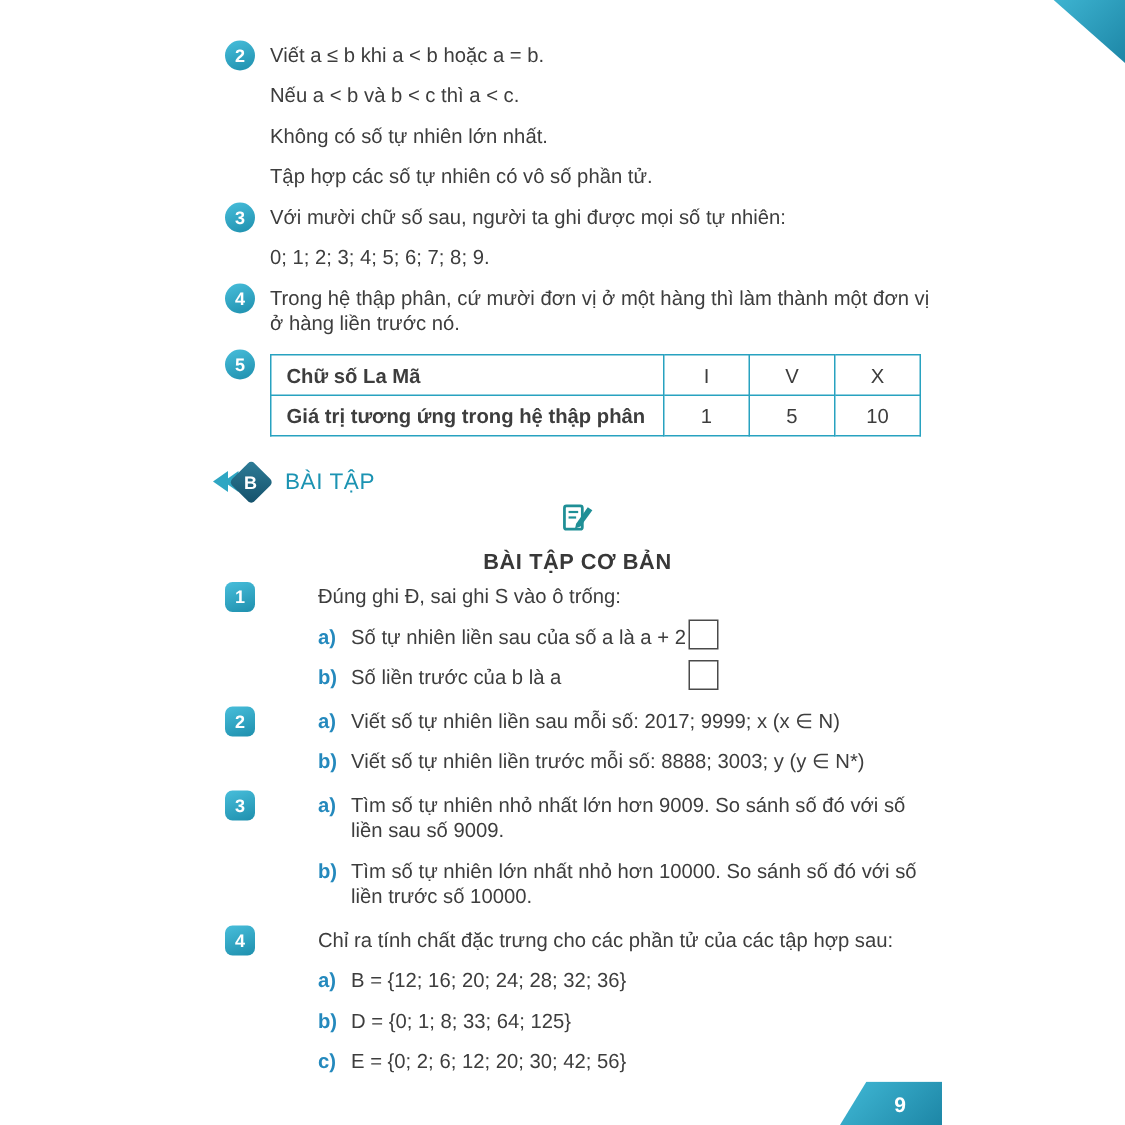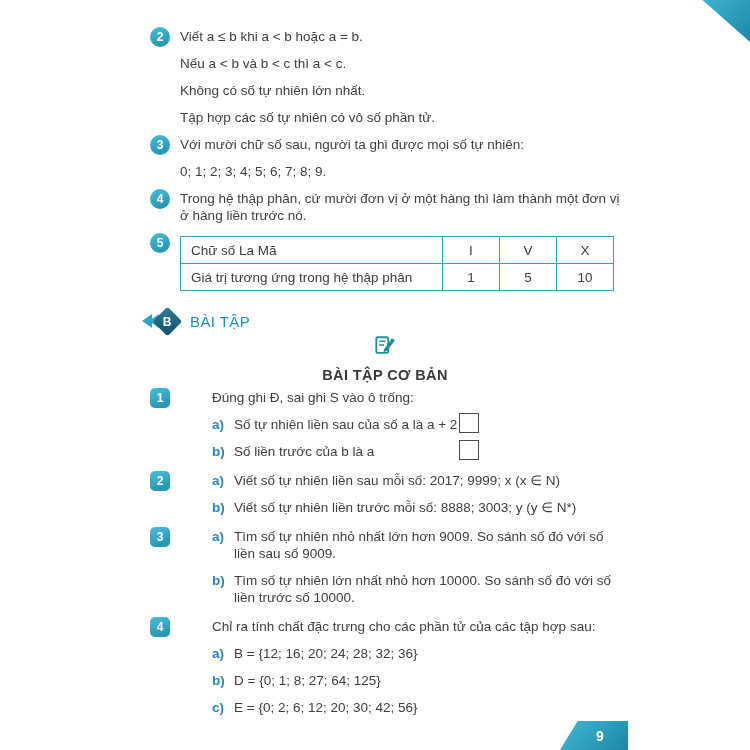--- a/index.html
+++ b/index.html
@@ -47,21 +47,21 @@
     border-collapse: collapse;
     margin: 2px 0 0 0;
   }
   .roman-table td {
     border: 1.4px solid #28a2c0;
     padding: 4px 10px;
     line-height: 17px;
     height: 27px;
   }
   .roman-table td.label-cell {
-    font-weight: normal;
+    font-weight: bold;
     width: 262px;
     white-space: nowrap;
   }
   .roman-table td.val {
     width: 57px;
     text-align: center;
   }
 
   
   .section-b {
@@ -270,21 +270,21 @@
       <div class="ex">
         <span class="badge-square">4</span>
         <div class="ex-content">
           <p>Chỉ ra tính chất đặc trưng cho các phần tử của các tập hợp sau:</p>
           <div class="part">
             <span class="lbl">a)</span>
             <span>B = {12; 16; 20; 24; 28; 32; 36}</span>
           </div>
           <div class="part">
             <span class="lbl">b)</span>
-            <span>D = {0; 1; 8; 27; 64; 125}</span>
+            <span>D = {0; 1; 8; 33; 64; 125}</span>
           </div>
           <div class="part">
             <span class="lbl">c)</span>
             <span>E = {0; 2; 6; 12; 20; 30; 42; 56}</span>
           </div>
         </div>
       </div>
 
     </section>
   </div>

